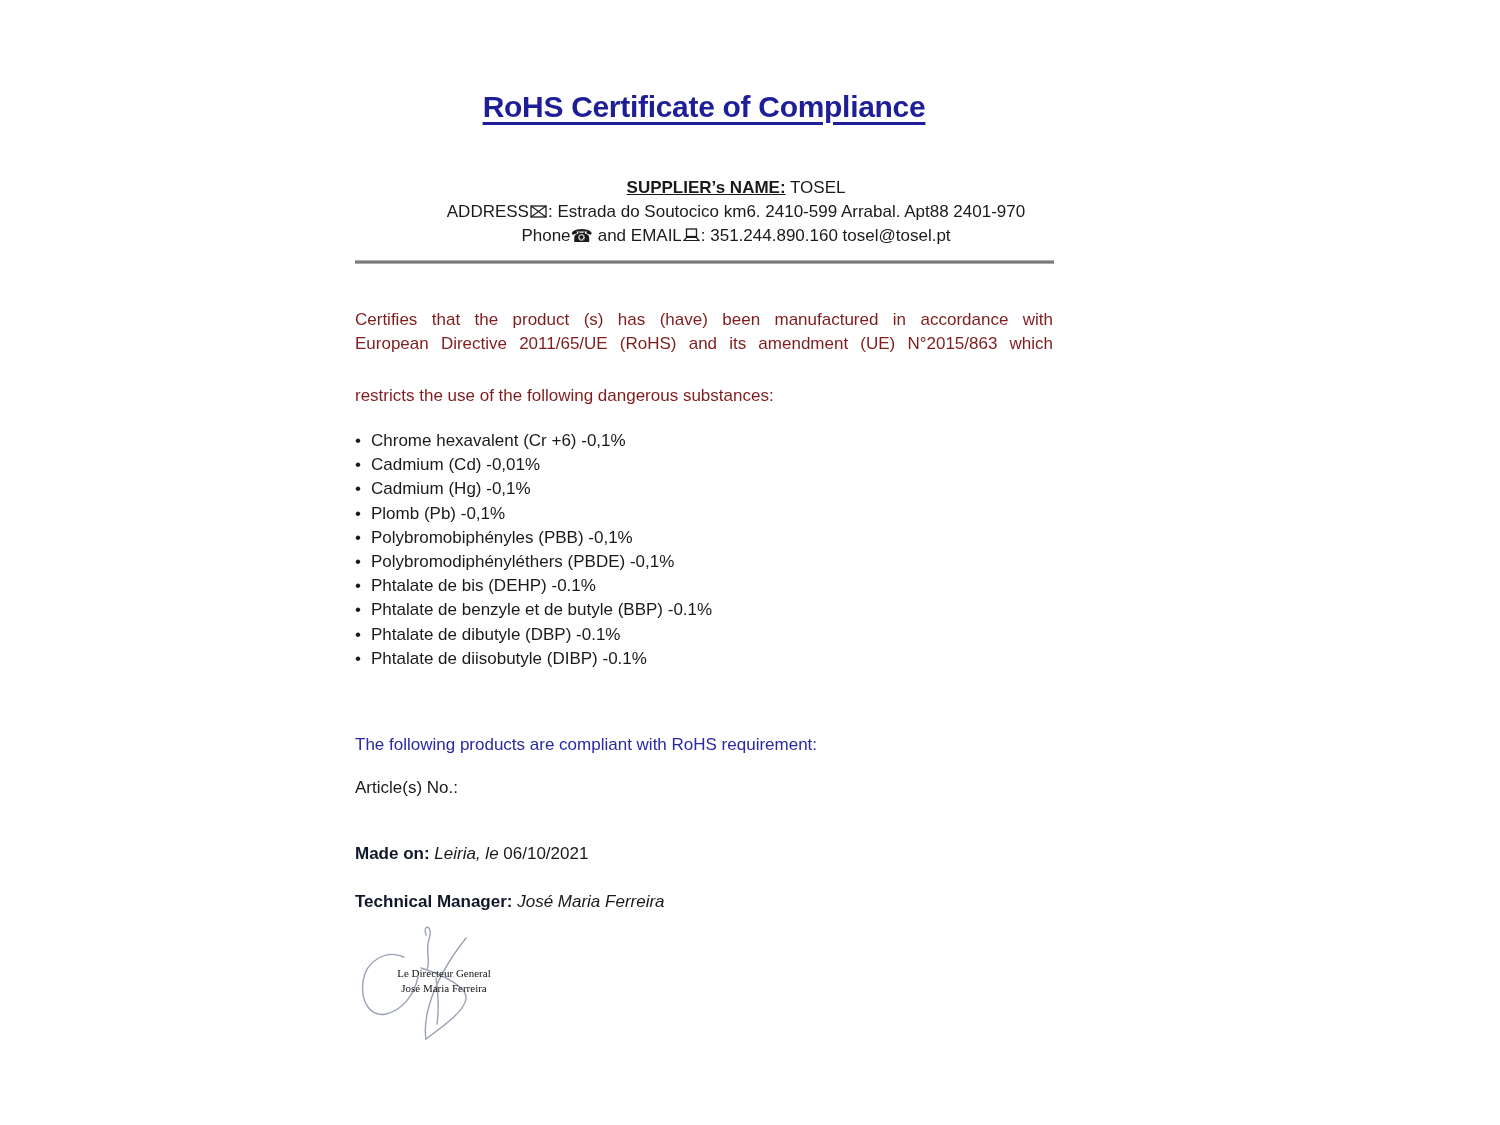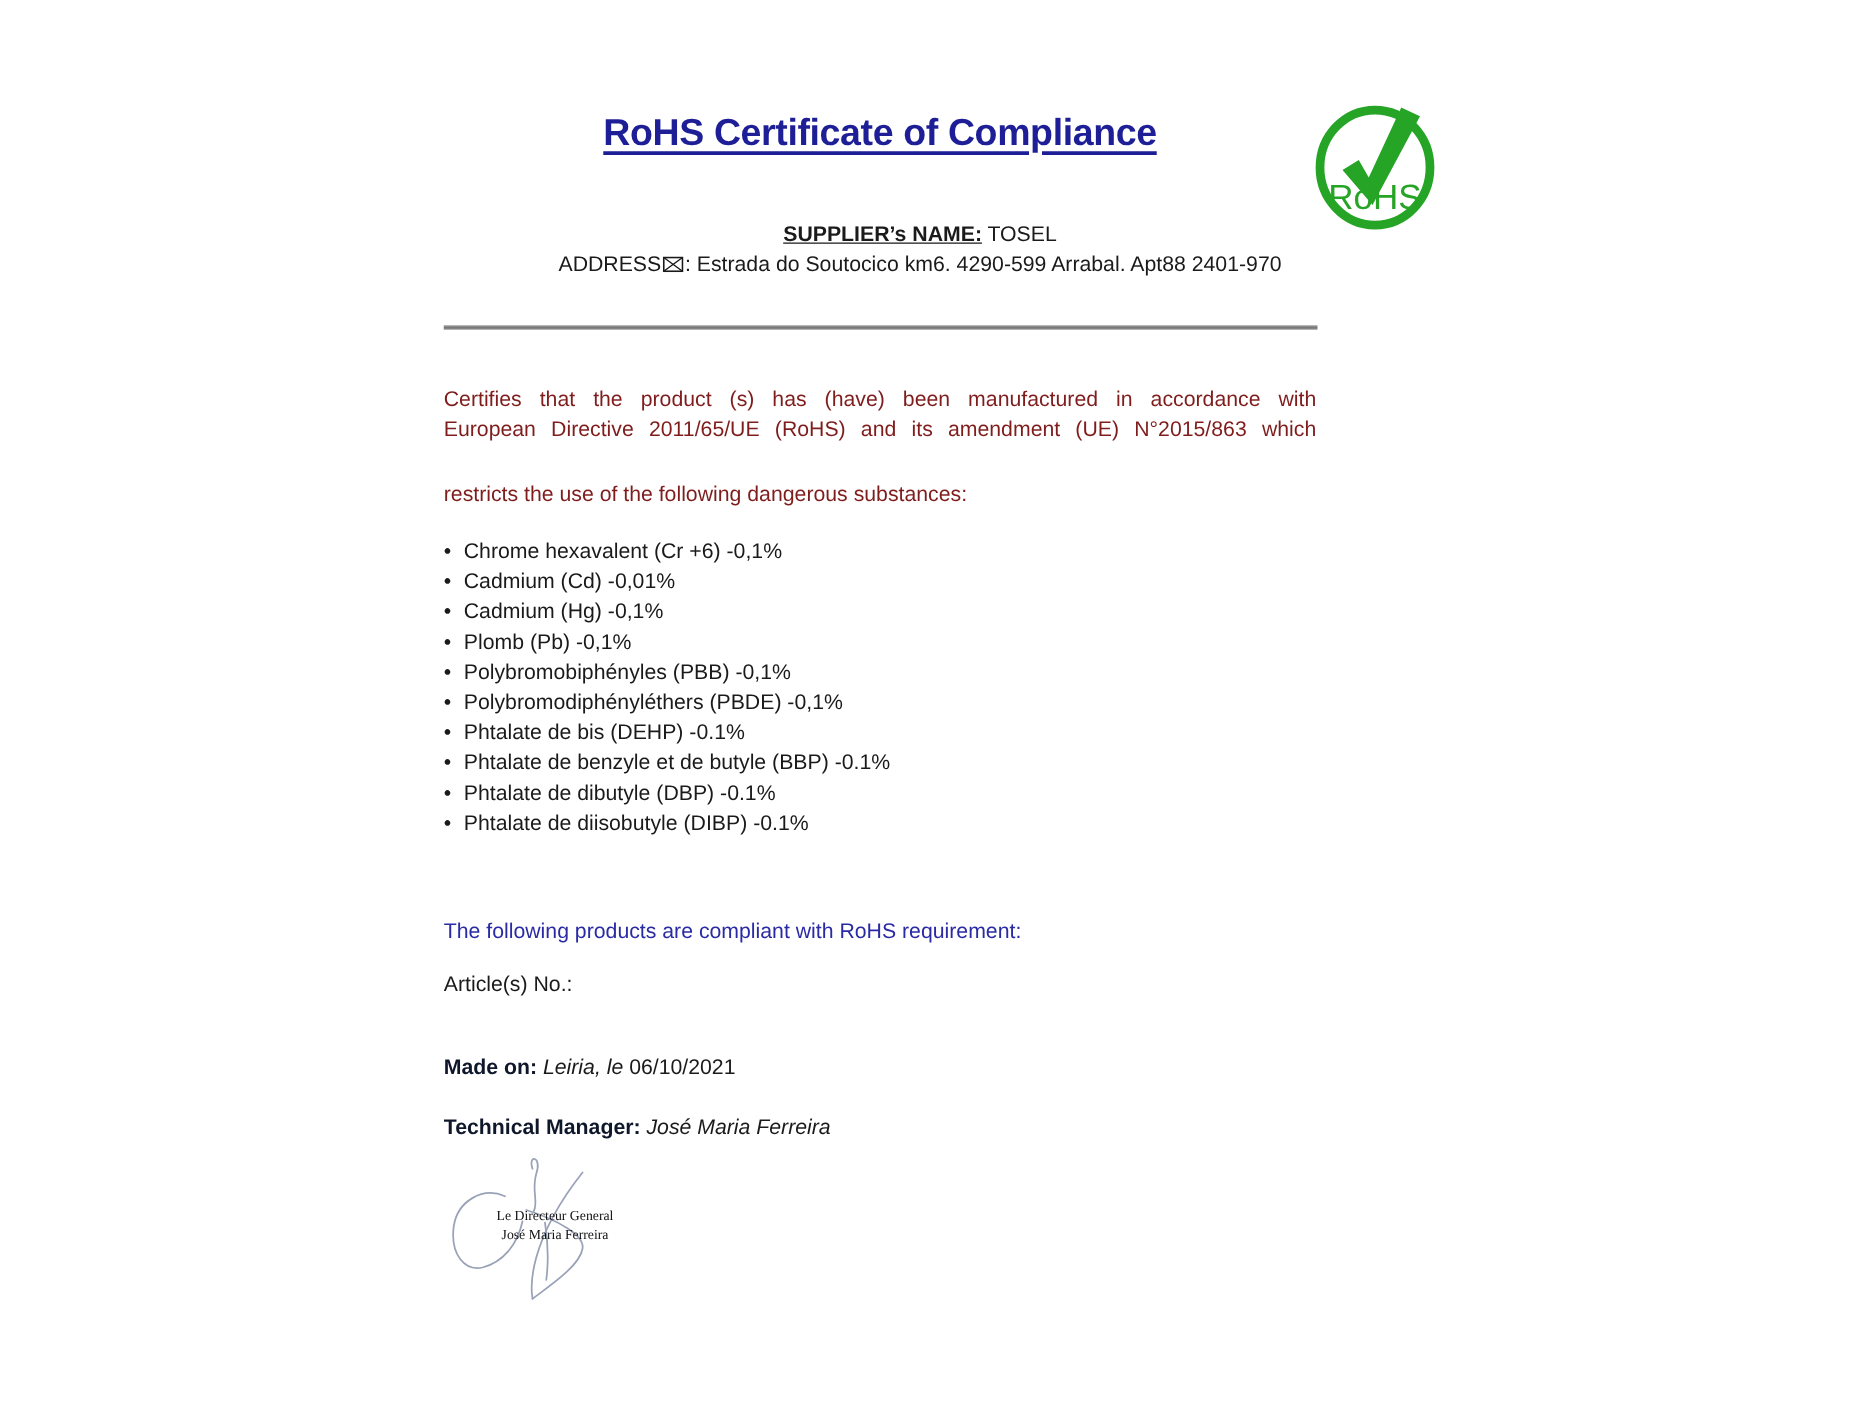--- a/index.html
+++ b/index.html
@@ -72,36 +72,35 @@
     font-size:11px;line-height:14.5px;color:#111;
   }
 </style>
 </head>
 <body>
 
 <div class="page">
 
   <div class="abs doc-title">RoHS Certificate of Compliance</div>
 
-  <div class="abs rohs-logo">
-    <svg width="102" height="108" viewBox="0 0 102 108">
-      <ellipse cx="50" cy="58" rx="44" ry="46" fill="none" stroke="#26a426" stroke-width="7"></ellipse>
-      <path d="M24 60 L37 52 L45 66 L71 10 L86 17 L48 88 Z" fill="#26a426"></path>
-      <text x="50" y="91" text-anchor="middle" font-family="Liberation Sans, sans-serif" font-size="28" fill="#26a426">RoHS</text>
-    </svg>
-  </div>
 
   <div class="abs sup-line sup-1">
     <span class="lbl-bold-ul">SUPPLIER’s NAME:</span><span> TOSEL</span>
   </div>
   <div class="abs sup-line sup-2">
     <span>ADDRESS</span><span class="inline-icon"><svg width="17" height="13" viewBox="0 0 17 13">
           <rect x="1" y="1" width="15" height="11" fill="none" stroke="#1a1a1a" stroke-width="1.3"></rect>
           <path d="M1 1 L16 12 M16 1 L1 12" stroke="#1a1a1a" stroke-width="1.1" fill="none"></path>
-        </svg></span><span>: Estrada do Soutocico km6. 4290-599 Arrabal. Apt88 2401-970</span>
+        </svg></span><span>: Estrada do Soutocico km6. 2410-599 Arrabal. Apt88 2401-970</span>
+  </div>
+  <div class="abs sup-line sup-3">
+    <span>Phone</span><span class="phone-glyph">☎</span><span> and EMAIL</span><span class="inline-icon"><svg width="17" height="14" viewBox="0 0 17 14">
+          <rect x="3.5" y="1" width="10" height="7.5" fill="none" stroke="#1a1a1a" stroke-width="1.3"></rect>
+          <path d="M1 12.5 L16 12.5 L13.5 9.5 L3.5 9.5 Z" fill="none" stroke="#1a1a1a" stroke-width="1.2"></path>
+        </svg></span><span>: 351.244.890.160 tosel@tosel.pt</span>
   </div>
 
   <div class="abs rule"></div>
 
   <div class="abs certify">
     <div class="jline">Certifies that the product (s) has (have) been manufactured in accordance with</div>
     <div class="jline">European Directive 2011/65/UE (RoHS) and its amendment (UE) N°2015/863 which</div>
     <div class="jline last">restricts the use of the following dangerous substances:</div>
   </div>
 

